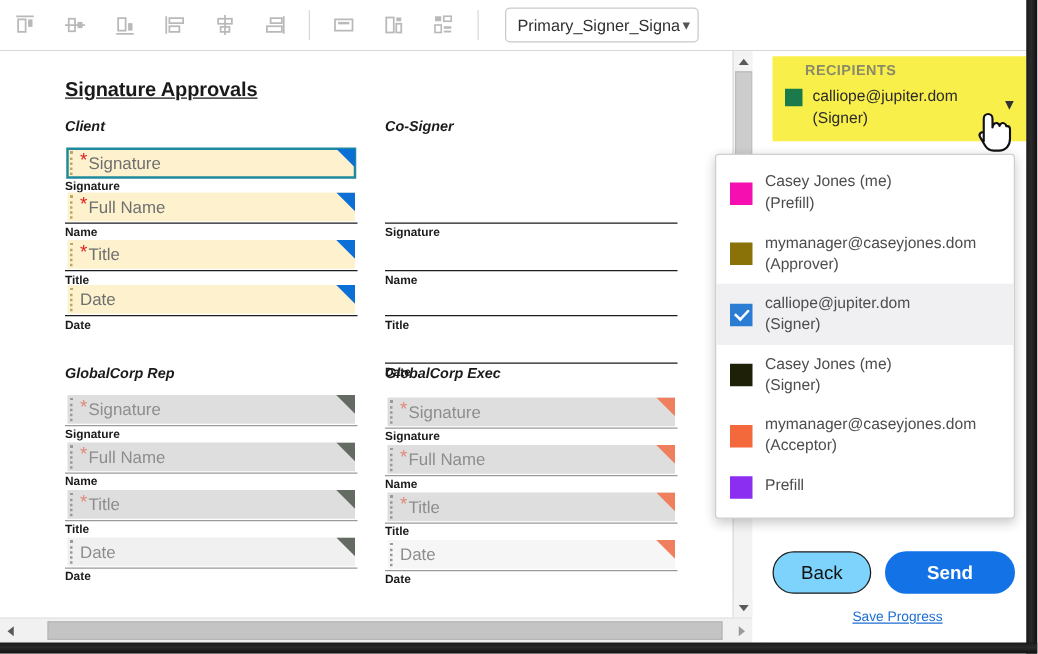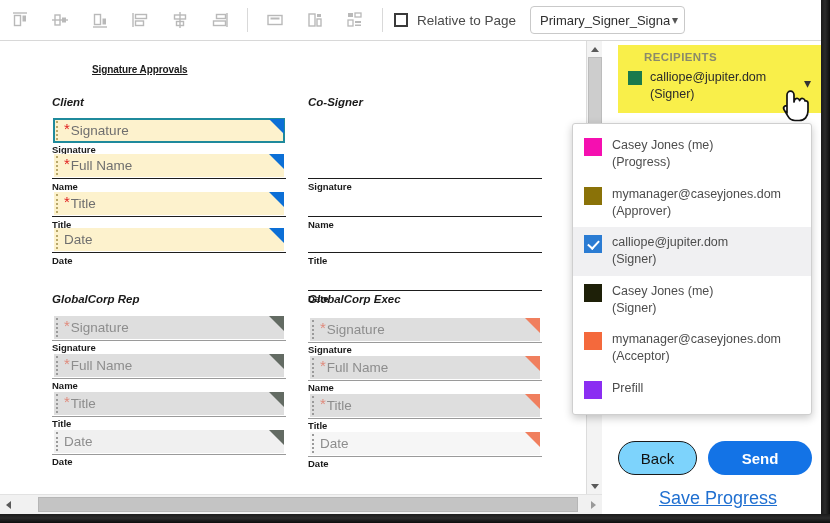--- a/index.html
+++ b/index.html
@@ -79,24 +79,23 @@
     background: #ffffff;
     overflow: hidden;
   }
   .doc-page {
     position: absolute; left: 0; top: 0;
     width: 586px; height: 453px;
     background: #fff;
   }
   .doc-title {
     position: absolute; left: 52px; top: 23px;
-    font-size: 10px; font-weight: bold; color: #1a1a1a;
+    font-size: 16px; font-weight: bold; color: #1a1a1a;
     text-decoration: underline;
     letter-spacing: -0.1px;
-    margin-left: 40px;
   }
   .col-head {
     position: absolute;
     font-size: 11.5px; font-weight: bold; color: #1a1a1a; font-style: italic;
   }
 
   
   .fld {
     position: absolute;
     height: 23px;
@@ -229,21 +228,21 @@
     position: absolute; left: -30px; top: 82px;
     width: 240px;
     background: #ffffff;
     border: 1px solid #cfcfcf;
     border-radius: 3px;
     box-shadow: 0 3px 9px rgba(0,0,0,0.22);
     padding: 6px 0 8px 0;
     z-index: 30;
   }
   .dd-item {
-    display: flex; align-items: flex-start; gap: 10px;
+    display: flex; align-items: center; gap: 10px;
     padding: 7px 10px 7px 11px;
     cursor: pointer;
   }
   .dd-item.sel { background: #f0f0f2; }
   .dd-mark {
     width: 18px; height: 18px; flex: none; margin-top: 1px;
     position: relative;
   }
   .dd-mark.check {
     background: #2b7cd3;
@@ -273,21 +272,21 @@
   }
   .btn.back {
     width: 79px; background: #7dd3fc; border: 1.5px solid #1a1a1a; color: #111;
   }
   .btn.send {
     width: 104px; background: #1373e6; color: #fff; font-weight: bold;
   }
   .save-link {
     position: absolute; left: 16px; top: 447px;
     width: 200px; text-align: center;
-    font-size: 18px; color: #1f6fd0;
+    font-size: 11px; color: #1f6fd0;
     text-decoration: underline; cursor: pointer;
   }
 
   
   .cursor {
     position: absolute; left: 776px; top: 82px;
     width: 34px; height: 42px; z-index: 60;
     pointer-events: none;
   }
 </style>
@@ -361,24 +360,20 @@
         <rect x="4" y="4" width="5" height="4" fill="#b9b9b9"></rect>
         <rect x="11" y="4" width="6" height="4" fill="none" stroke="#b9b9b9" stroke-width="1.3"></rect>
         <rect x="4" y="11" width="5" height="6" fill="none" stroke="#b9b9b9" stroke-width="1.3"></rect>
         <rect x="11" y="12" width="6" height="2" fill="#b9b9b9"></rect>
         <rect x="11" y="15.5" width="6" height="1.5" fill="#b9b9b9"></rect>
       </svg>
     </div>
 
     <div class="tb-sep"></div>
 
-    <div class="tb-check">
-      <span class="box"></span>
-      <span class="lbl">Relative to Page</span>
-    </div>
 
     <div class="tb-select">
       <span class="val">Primary_Signer_Signat</span>
       <span class="chev">▾</span>
     </div>
   </div>
 
   <div class="doc-wrap">
     <div class="doc-page">
 
@@ -544,21 +539,21 @@
       </div>
       <div class="recip-chev">▾</div>
     </div>
 
     <div class="dropdown">
 
       <div class="dd-item">
         <span class="dd-mark" style="background:#f50fb0;"></span>
         <span class="dd-txt">
           <span>Casey Jones (me)</span><br>
-          <span>(Progress)</span>
+          <span>(Prefill)</span>
         </span>
       </div>
 
       <div class="dd-item">
         <span class="dd-mark" style="background:#8a7208;"></span>
         <span class="dd-txt">
           <span>mymanager@caseyjones.dom</span><br>
           <span>(Approver)</span>
         </span>
       </div>

